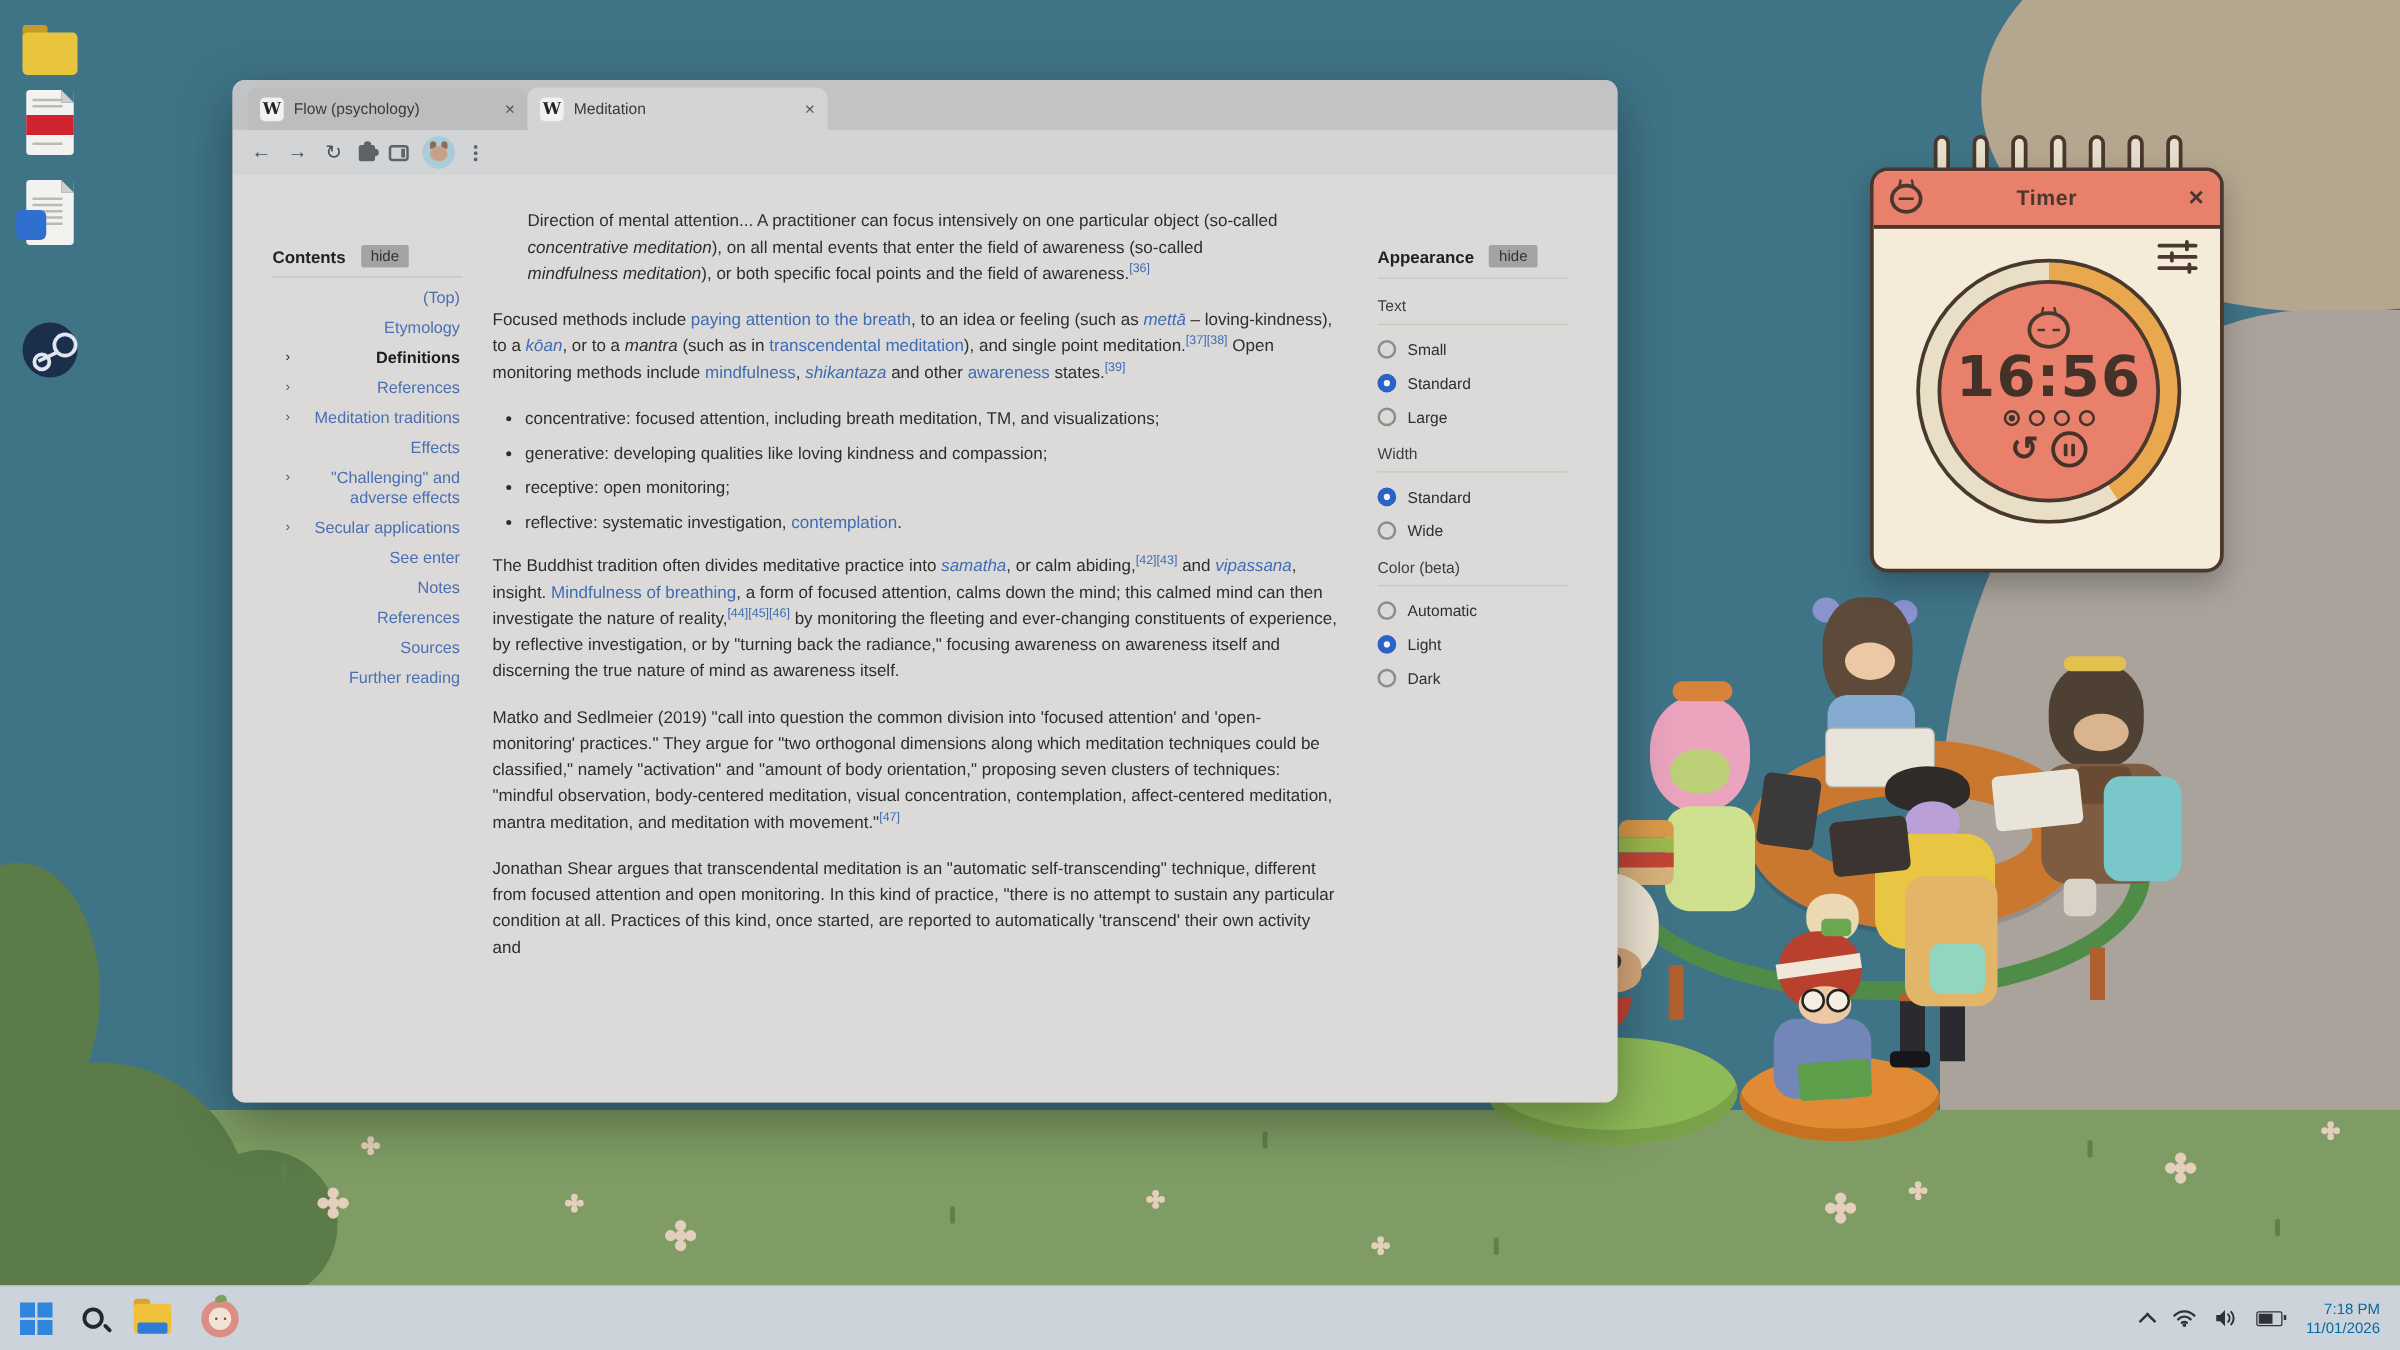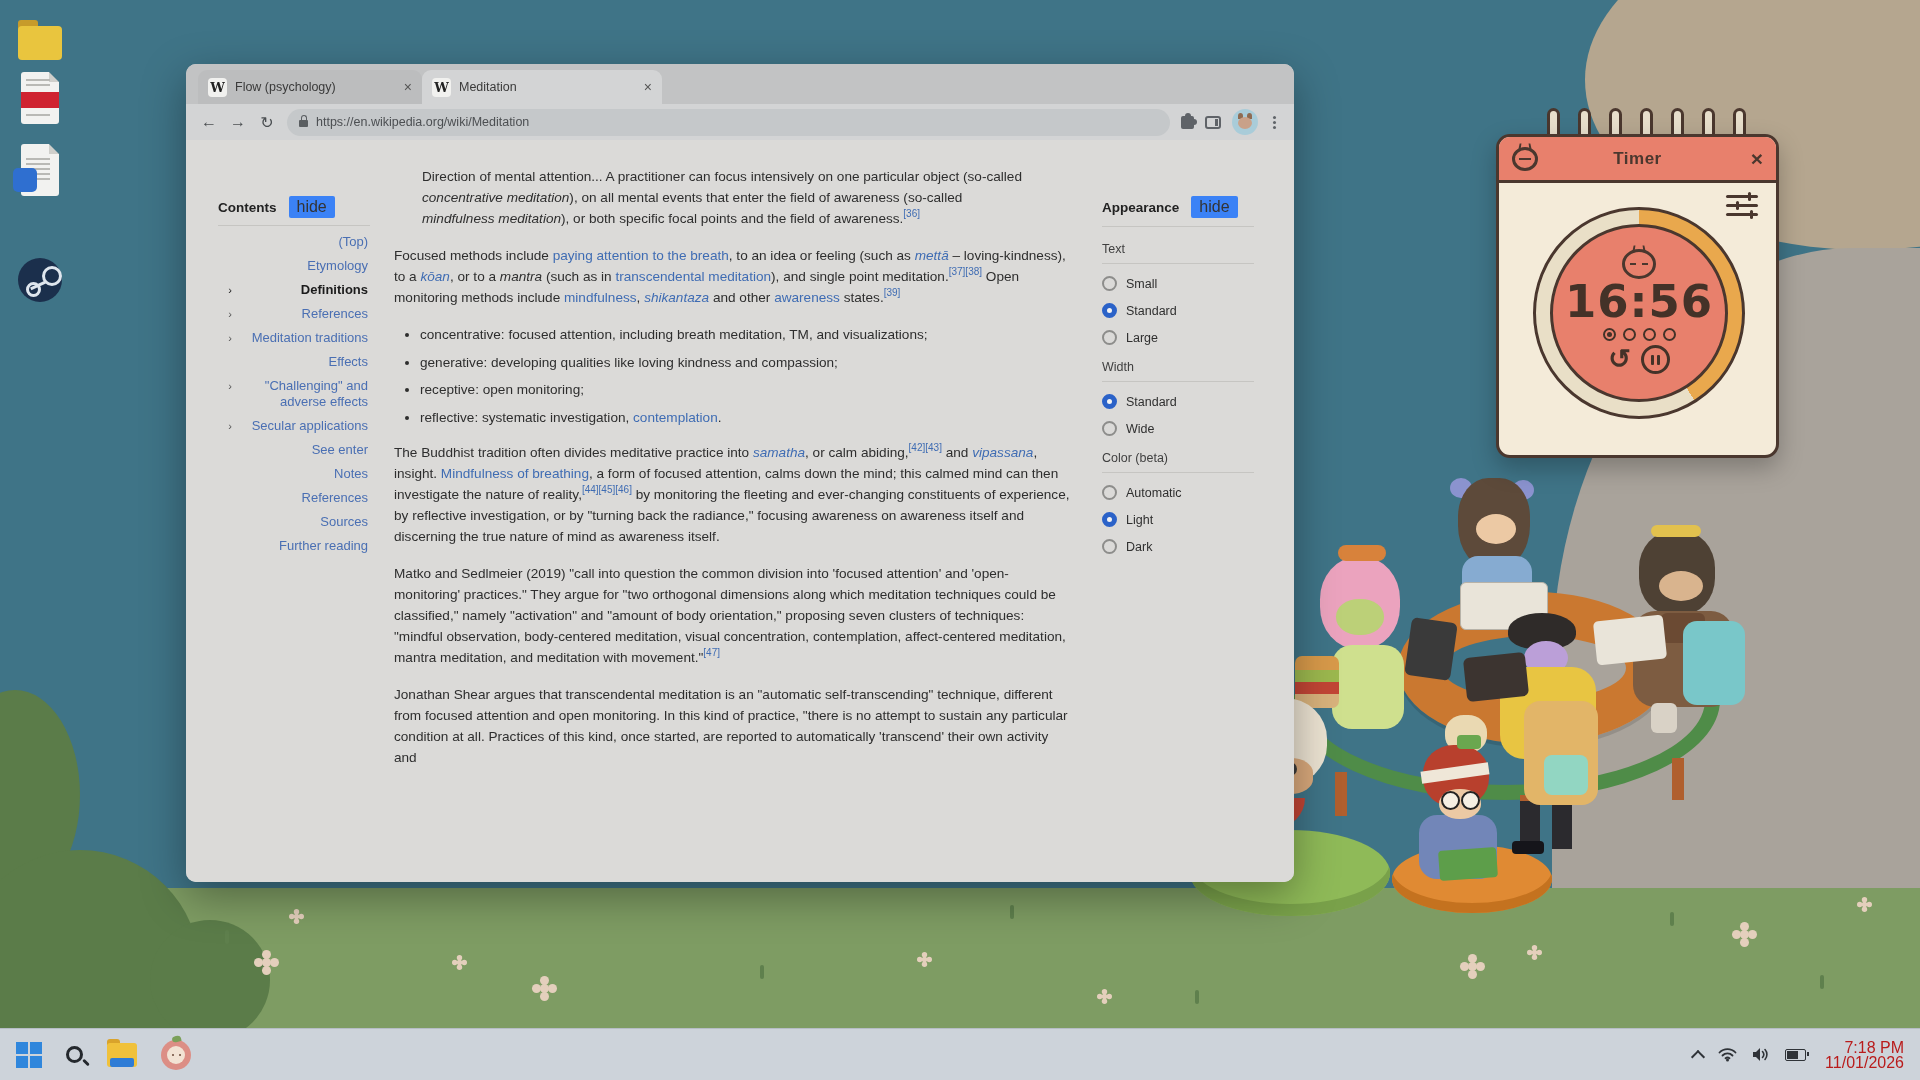--- a/index.html
+++ b/index.html
@@ -64,21 +64,21 @@
   .avatar .head{position:absolute;left:6px;top:8px;width:14px;height:12px;background:#c9a189;border-radius:50%;}
   .avatar .e1,.avatar .e2{position:absolute;top:4px;width:5px;height:6px;background:#8f6b52;border-radius:50% 50% 0 0;}
   .avatar .e1{left:6px;} .avatar .e2{left:15px;}
   .kebab{width:3px;height:3px;background:#5f6368;border-radius:50%;box-shadow:0 -5px 0 #5f6368,0 5px 0 #5f6368;margin:0 4px;}
 
   .content{position:absolute;left:0;right:0;top:76px;bottom:0;background:#dbdad8;display:flex;padding-left:32px;box-sizing:border-box;overflow:hidden;}
   
   .toc{width:176px;padding-top:56px;font-size:13px;flex-shrink:0;}
   .toc-head{display:flex;align-items:center;gap:12px;border-bottom:1px solid #c6c5c2;padding-bottom:7px;margin-bottom:6px;width:152px;}
   .toc-title{font-weight:bold;font-size:13.5px;color:#222;}
-  .hide-btn{background:#3b82f6;font-size:16px;color:#333;padding:2px 8px;border-radius:2px;}
+  .hide-btn{background:#a3a3a3;font-size:12px;color:#333;padding:2px 8px;border-radius:2px;}
   .toc-row{display:flex;margin:8px 0;line-height:16px;text-align:right;}
   .toc-ch{width:14px;color:#555;font-size:11px;flex-shrink:0;}
   .toc-lb{color:#4a6fb3;width:136px;}
   .toc-row.cur .toc-lb{color:#1b1b1b;font-weight:bold;}
   .toc-row.cur .toc-ch{color:#1b1b1b;}
   
   .article{width:678px;padding-top:10px;font-size:13.6px;line-height:21px;color:#2e2e2e;flex-shrink:0;}
   .article h3{font-size:16.5px;margin:10px 0 10px;color:#1c1c1c;}
   .article h3 .ed{font-size:12px;font-weight:normal;margin-left:8px;}
   .article p{margin:9px 0 16px;}
@@ -135,21 +135,21 @@
   .tbfolder{position:relative;width:30px;height:24px;}
   .tbfolder .bk{position:absolute;inset:0;background:#f0c13b;border-radius:3px;}
   .tbfolder .tb2{position:absolute;left:0;top:-4px;width:13px;height:6px;background:#d9a32b;border-radius:3px 3px 0 0;}
   .tbfolder .fr{position:absolute;left:3px;bottom:0;width:24px;height:9px;background:#2e7cd6;border-radius:2px;}
   .tomapp{width:30px;height:30px;border-radius:50%;background:#dc8e85;position:relative;}
   .tomapp .inn{position:absolute;left:6px;top:6px;width:18px;height:18px;background:#f2e3d4;border-radius:50%;}
   .tomapp .leaf{position:absolute;left:11px;top:-4px;width:9px;height:6px;background:#7ba05a;border-radius:50% 50% 0 50%;transform:rotate(-15deg);}
   .tomapp .ey{position:absolute;width:2px;height:2px;background:#6b4a3a;border-radius:50%;top:14px;}
   .tray{margin-left:auto;display:flex;align-items:center;gap:15px;}
   .chev{width:8px;height:8px;border-left:2px solid #2f3338;border-top:2px solid #2f3338;transform:rotate(45deg);margin-top:4px;}
-  .clock{text-align:right;font-size:16px;color:#b91c1c;line-height:15px;margin-left:4px;}
+  .clock{text-align:right;font-size:12px;color:#0369a1;line-height:15px;margin-left:4px;}
   .batt{width:19px;height:10px;border:1.5px solid #2f3338;border-radius:2px;position:relative;}
   .batt i{position:absolute;left:1px;top:1px;bottom:1px;width:11px;background:#2f3338;}
   .batt:after{content:"";position:absolute;right:-4px;top:2px;width:2px;height:4px;background:#2f3338;}
 </style>
 </head>
 <body>
 
 <div class="desktop">
 
   <div class="cloud-tr"></div>
@@ -284,24 +284,20 @@
       <div class="tab active">
         <span class="favicon">W</span>
         <span class="tab-label">Meditation</span>
         <span class="tab-close">×</span>
       </div>
     </div>
     <div class="toolbar">
       <span class="navic">←</span>
       <span class="navic">→</span>
       <span class="navic">↻</span>
-      <div class="urlbar">
-        <span class="lock"></span>
-        <span>https://en.wikipedia.org/wiki/Meditation</span>
-      </div>
       <span class="puzzle"></span>
       <span class="panelic"></span>
       <span class="avatar">
           <i class="e1"></i>
           <i class="e2"></i>
           <i class="head"></i>
         </span>
       <span class="kebab"></span>
     </div>
 

